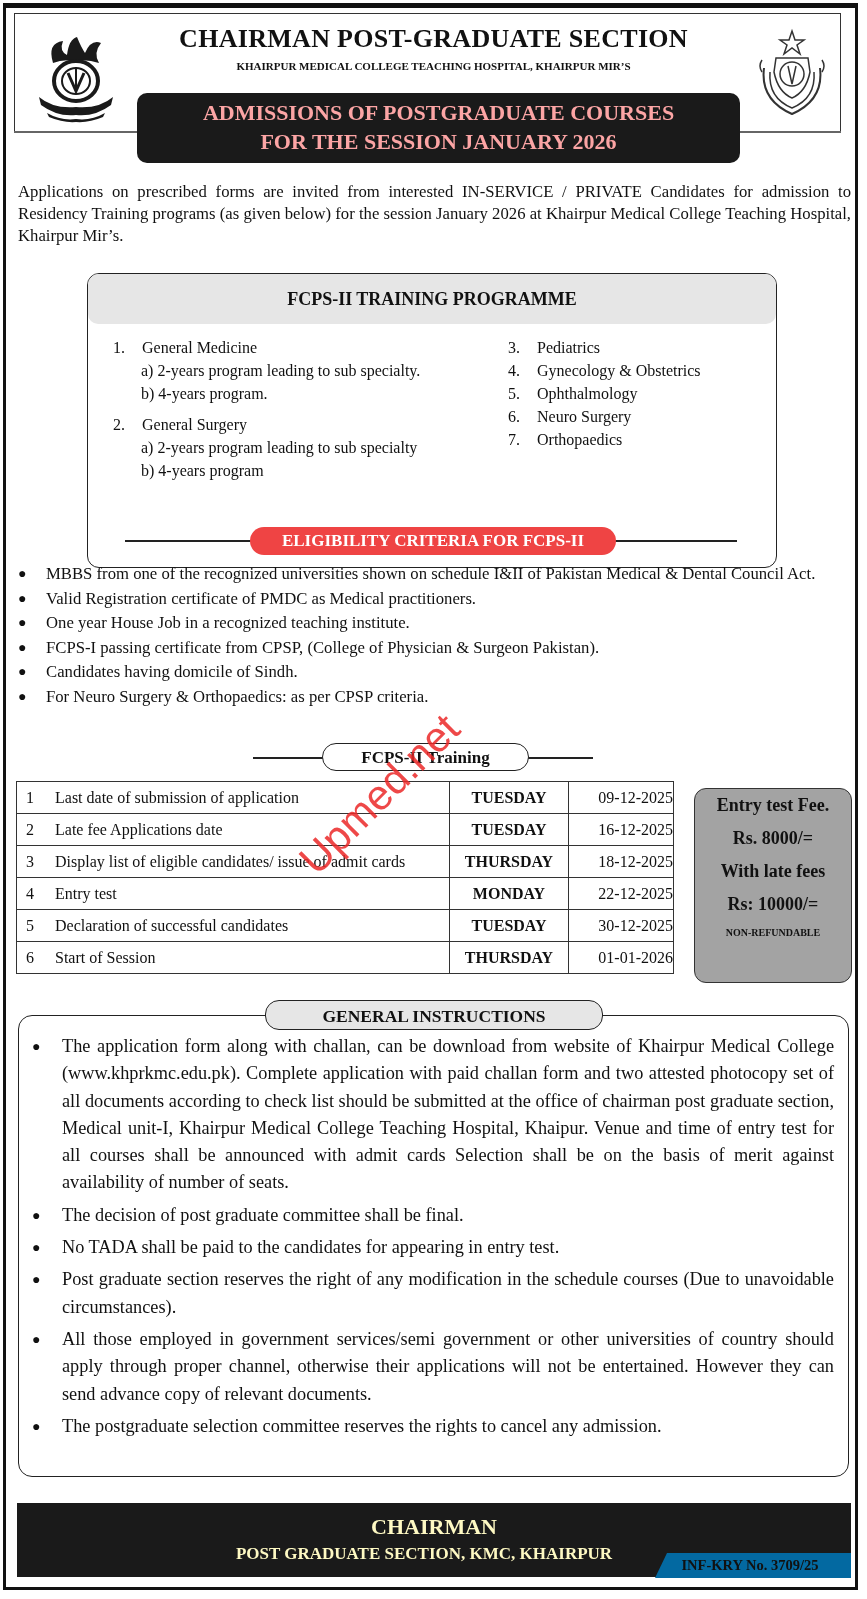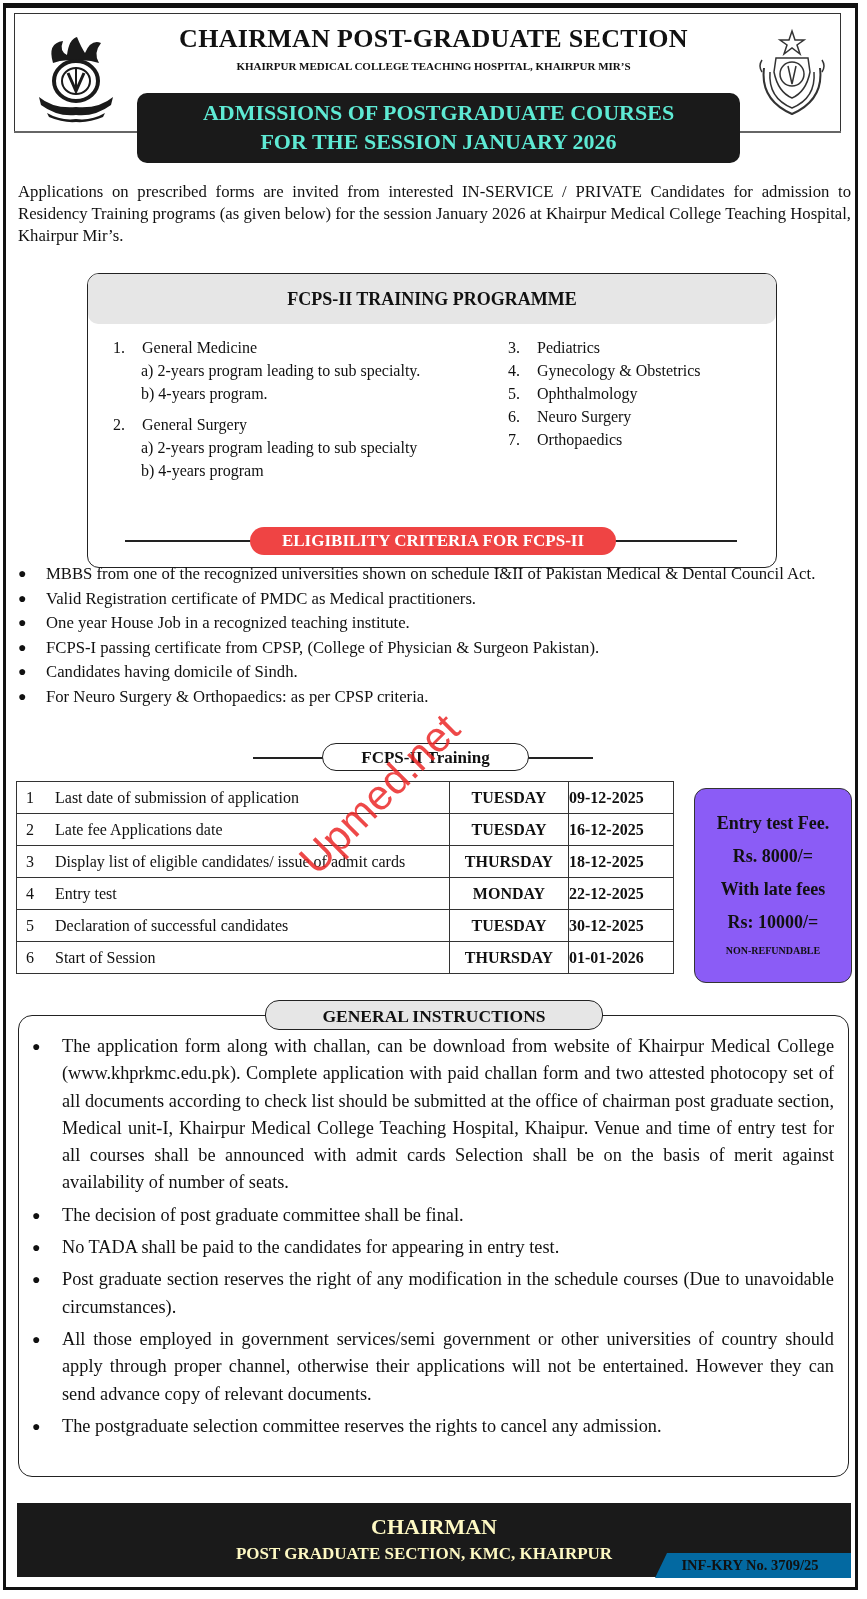--- a/index.html
+++ b/index.html
@@ -11,21 +11,21 @@
                   border: 1.5px solid #333; border-bottom: none; box-sizing: border-box; }
   .header-frame::after { content: ""; position: absolute; left: -1px; right: -1px; bottom: 0;
                   height: 2px; background: #666; }
   .logo-left { position: absolute; left: 33px; top: 33px; width: 85px; height: 90px; }
   .logo-right { position: absolute; left: 750px; top: 28px; width: 85px; height: 90px; }
   .h-title { position: absolute; left: 0; width: 867px; text-align: center; top: 24px;
              font-size: 26px; font-weight: bold; letter-spacing: 0.3px; }
   .h-sub { position: absolute; left: 0; width: 867px; text-align: center; top: 60px;
            font-size: 11px; font-weight: bold; }
   .banner { position: absolute; left: 137px; top: 93px; width: 603px; height: 70px;
-            background: #1a1a1a; color: #5eead4; border-radius: 10px; text-align: center;
+            background: #1a1a1a; color: #fca5a5; border-radius: 10px; text-align: center;
             font-weight: bold; font-size: 22px; line-height: 29px; padding-top: 5px; box-sizing: border-box; }
   .intro { position: absolute; left: 18px; top: 181px; width: 833px; font-size: 16.7px;
            line-height: 22px; text-align: justify; }
   .prog-box { position: absolute; left: 87px; top: 273px; width: 690px; height: 295px;
               border: 1.2px solid #222; border-radius: 12px; box-sizing: border-box; overflow: hidden; }
   .prog-head { height: 50px; background: #e6e6e6; text-align: center; line-height: 50px;
                font-size: 18px; font-weight: bold; border-bottom-left-radius: 10px; border-bottom-right-radius: 10px; }
   .prog-col { position: absolute; top: 62px; font-size: 16px; line-height: 23px; }
   .prog-col.left { left: 25px; }
   .prog-col.right { left: 420px; }
@@ -41,24 +41,24 @@
   .hline { position: absolute; height: 2px; background: #222; }
   .elig { position: absolute; left: 18px; top: 562px; width: 835px; font-size: 16.7px; line-height: 24.5px; }
   .bul { display: flex; }
   .bul .dot { width: 28px; flex: none; font-size: 14px; }
   .sched { position: absolute; left: 16px; top: 781px; width: 658px; border-collapse: collapse;
            font-size: 16px; }
   .sched td { border: 1.2px solid #333; height: 31px; padding: 0; }
   .sched td.num { width: 29px; padding-left: 9px; border-right: none; }
   .sched td.evt { width: 394px; border-left: none; }
   .sched td.day { width: 118px; text-align: center; font-weight: bold; }
-  .sched td.date { text-align: left; font-weight: bold; }
+  .sched td.date { text-align: right; }
   .fee { position: absolute; left: 694px; top: 788px; width: 158px; height: 195px;
-         background: #8b5cf6; border: 1.3px solid #333; border-radius: 12px; box-sizing: border-box;
-         text-align: center; font-weight: bold; padding-top: 18px; }
+         background: #a3a3a3; border: 1.3px solid #333; border-radius: 12px; box-sizing: border-box;
+         text-align: center; font-weight: bold; padding-top: 0; }
   .fee .fl { font-size: 18px; line-height: 33px; }
   .fee .fs { font-size: 10px; line-height: 24px; }
   .gi-box { position: absolute; left: 18px; top: 1015px; width: 831px; height: 462px;
             border: 1.3px solid #222; border-radius: 14px; box-sizing: border-box; }
   .gi-list { position: absolute; left: 18px; top: 1033px; width: 816px; font-size: 18.3px; line-height: 27.3px; }
   .gi-list .bul { margin-bottom: 5px; }
   .gi-list .dot { width: 44px; padding-left: 14px; box-sizing: border-box; }
   .gi-list .txt { text-align: justify; flex: 1; }
   .footer { position: absolute; left: 17px; top: 1503px; width: 834px; height: 74px;
             background: #1a1a1a; color: #fef9c3; text-align: center; }

